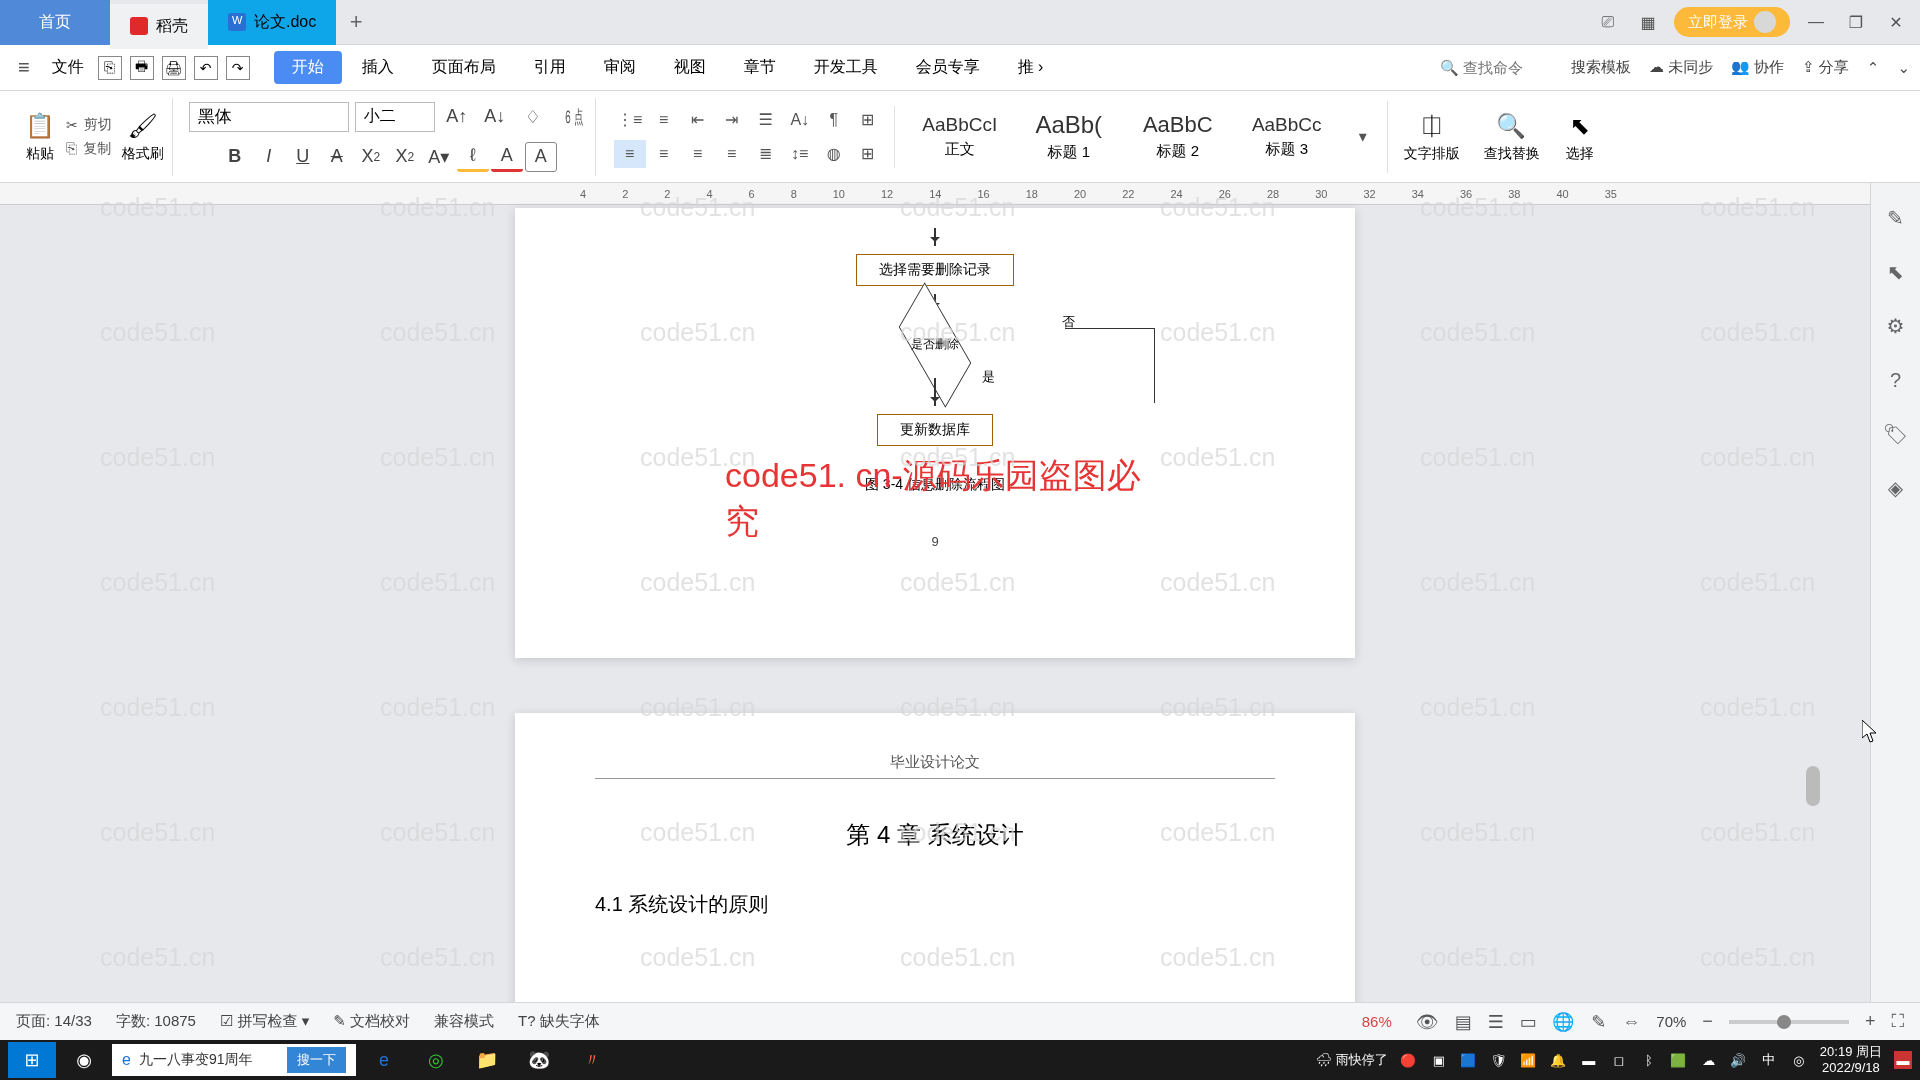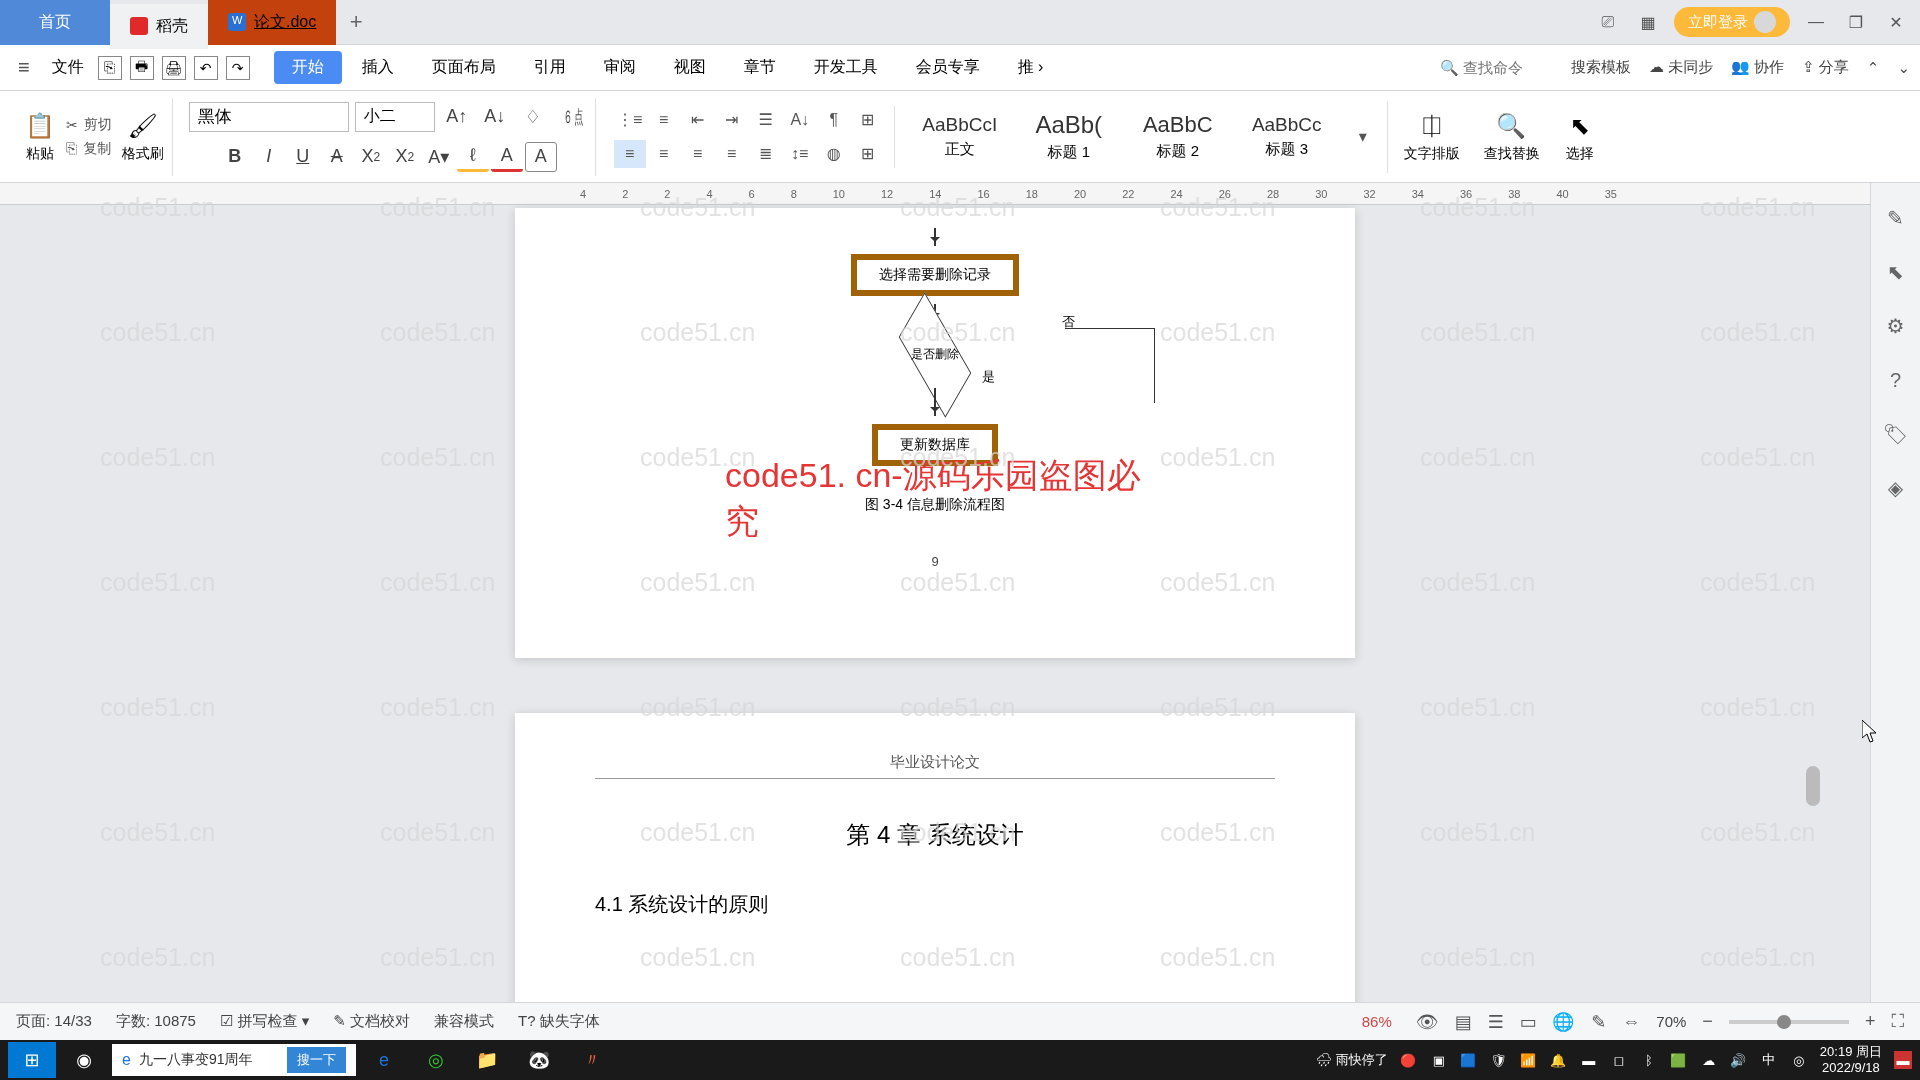--- a/index.html
+++ b/index.html
@@ -1,21 +1,21 @@
 <!DOCTYPE html>
 <html><head>
 <meta charset="utf-8">
 <style>
 * { margin: 0; padding: 0; box-sizing: border-box; font-family: "Microsoft YaHei", sans-serif; }
 body { width: 1920px; height: 1080px; background: #fff; overflow: hidden; position: relative; }
 .titlebar { height: 45px; display: flex; align-items: center; background: #e6e8ec; border-bottom: 1px solid #d4d6da; }
 .tab { height: 45px; padding: 12px 20px; display: flex; align-items: center; gap: 8px; font-size: 16px; cursor: pointer; }
 .tab.home { background: #5089d8; color: #fff; width: 110px; justify-content: center; }
 .tab.dk { background: #f0f1f3; margin-top: 8px; }
-.tab.active { background: #c2410c; text-decoration: underline; }
+.tab.active { background: #0ea5e9; }
 .tab-icon { width: 18px; height: 18px; display: inline-block; }
 .tab-icon.dk { background: #e02a2a; border-radius: 3px; }
 .tab-icon.doc { background: #2a6fd4; border-radius: 3px; position: relative; }
 .tab-icon.doc::after { content: "W"; color: #fff; font-size: 11px; position: absolute; left: 4px; top: 1px; }
 .tab-add { width: 40px; text-align: center; font-size: 22px; color: #666; cursor: pointer; }
 .titlebar-spacer { flex: 1; }
 .titlebar-right { display: flex; align-items: center; gap: 12px; padding-right: 10px; }
 .tb-btn { width: 28px; height: 28px; display: flex; align-items: center; justify-content: center; color: #555; cursor: pointer; font-size: 16px; }
 .login-btn { background: #fdb93a; color: #fff; padding: 4px 14px; border-radius: 16px; font-size: 15px; display: flex; align-items: center; gap: 6px; cursor: pointer; }
 .login-avatar { width: 22px; height: 22px; background: #d8d8d8; border-radius: 50%; }
@@ -56,21 +56,21 @@
 .styles-group { display: flex; align-items: center; gap: 11px; padding: 0 8px; border-right: 1px solid #e0e0e0; }
 .style-item { width: 98px; height: 72px; display: flex; flex-direction: column; align-items: center; justify-content: center; gap: 4px; cursor: pointer; border: 1px solid transparent; }
 .style-preview { font-size: 19px; color: #333; }
 .style-name { font-size: 15px; }
 .canvas-area { position: absolute; top: 183px; bottom: 40px; left: 0; right: 50px; background: #e6e8ec; overflow: hidden; }
 .ruler { position: absolute; top: 0; left: 0; right: 0; height: 22px; background: #f5f5f5; border-bottom: 1px solid #ccc; font-size: 11px; color: #666; display: flex; align-items: center; padding-left: 580px; gap: 36px; }
 .page { position: absolute; left: 50%; transform: translateX(-50%); width: 840px; background: #fff; box-shadow: 0 2px 10px rgba(0,0,0,.15); }
 .page1 { top: 25px; height: 450px; padding: 20px 80px; }
 .page2 { top: 530px; height: 400px; padding: 40px 80px; }
 .flowchart { display: flex; flex-direction: column; align-items: center; gap: 8px; position: relative; }
-.fc-box { border: 6px solid #a16207; padding: 6px 22px; font-size: 14px; background: #fff; }
+.fc-box { border: 1px solid #a16207; padding: 6px 22px; font-size: 14px; background: #fff; }
 .fc-diamond { width: 140px; height: 50px; position: relative; }
 .fc-diamond-shape { position: absolute; width: 90px; height: 50px; left: 25px; border: 1px solid #333; transform: rotate(45deg) skew(15deg, 15deg); background: #fff; }
 .fc-diamond-text { position: absolute; width: 100%; text-align: center; top: 16px; font-size: 12px; z-index: 2; }
 .fc-arrow { width: 2px; height: 18px; background: #333; position: relative; }
 .fc-arrow::after { content: ""; position: absolute; bottom: -1px; left: -4px; border: 5px solid transparent; border-top-color: #333; }
 .fc-yes { position: absolute; right: 280px; top: 140px; font-size: 13px; }
 .fc-no { position: absolute; right: 200px; top: 85px; font-size: 13px; }
 .fc-caption { text-align: center; font-size: 14px; margin-top: 30px; }
 .watermark-big { position: absolute; left: 50%; transform: translateX(-50%); top: 245px; font-size: 34px; color: #e53535; font-weight: 500; }
 .page-num { text-align: center; font-size: 13px; margin-top: 40px; color: #444; }

